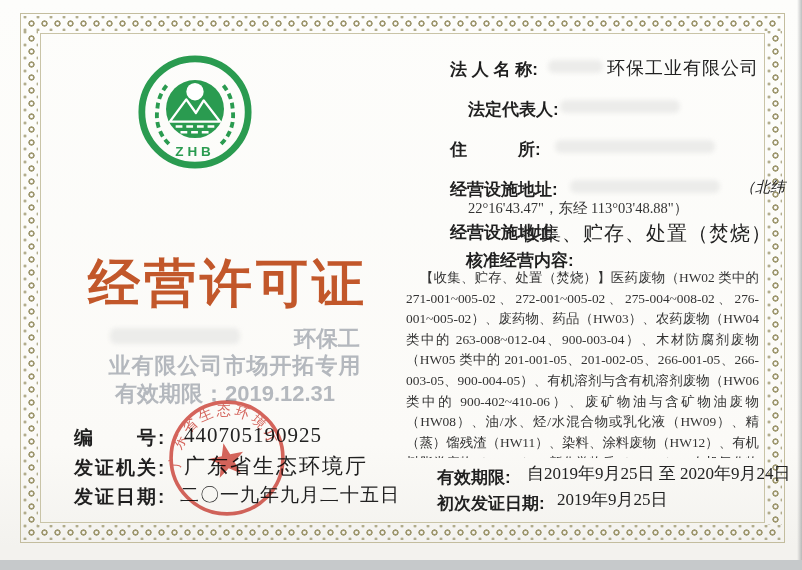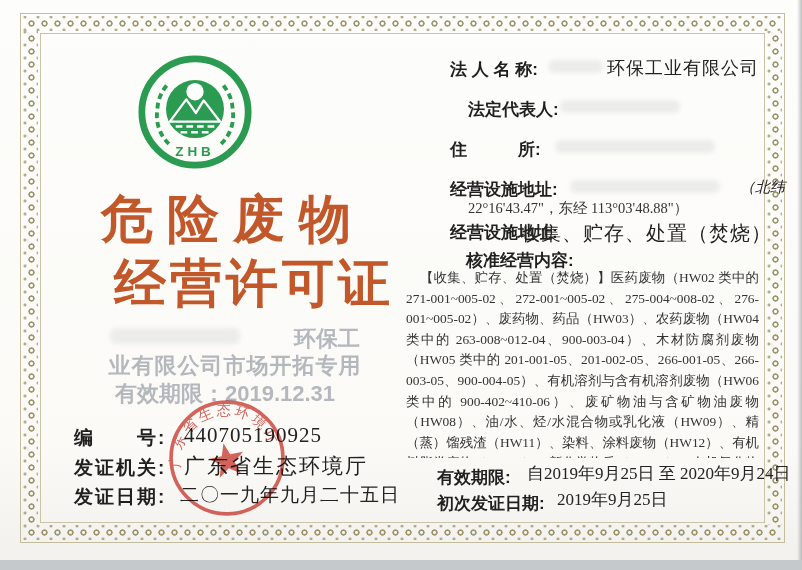--- a/index.html
+++ b/index.html
@@ -24,21 +24,21 @@
   .band.bottom{left:2px;bottom:2px;right:2px;height:15px;}
   .band.left{left:2px;top:17px;bottom:17px;width:15px;}
   .band.right{right:2px;top:17px;bottom:17px;width:15px;}
   .inner-line{position:absolute;inset:19px;border:1px solid #c9c4a7;}
 
   .logo{position:absolute;left:137px;top:52px;width:116px;height:120px;}
 
   .title1,.title2{position:absolute;left:58px;width:336px;text-align:center;
     font-weight:bold;color:#c2572a;font-size:52px;line-height:1;}
   .title1{top:194px;letter-spacing:14px;text-indent:14px;}
-  .title2{top:258px;letter-spacing:4px;text-indent:4px;text-align:right;}
+  .title2{top:258px;letter-spacing:4px;text-indent:4px;}
 
   .wm{position:absolute;color:#a8adb4;font-family:"Liberation Sans",sans-serif;
     font-weight:bold;opacity:.85;filter:blur(.4px);}
   .wm1{left:250px;top:324px;width:110px;font-size:22px;text-align:right;}
   .wm2{left:100px;top:351px;width:270px;font-size:22px;letter-spacing:1px;text-align:center;}
   .wm3{left:100px;top:379px;width:250px;font-size:22px;text-align:center;}
   .smudge{position:absolute;background:#ececea;border-radius:6px;filter:blur(2px);}
 
   .stamp{position:absolute;left:166px;top:396px;width:122px;height:124px;opacity:.85;
     mix-blend-mode:multiply;}
@@ -76,21 +76,20 @@
     <circle cx="60" cy="60" r="55" fill="none" stroke="#2a9b50" stroke-width="7"></circle>
     <circle cx="60" cy="57" r="30" fill="#2a9b50"></circle>
     <circle cx="60" cy="39" r="9" fill="#ffffff"></circle>
     <path d="M34 70 L51 47 L61 61 L69 48 L86 70 Z" fill="#2a9b50" stroke="#ffffff" stroke-width="2.4" stroke-linejoin="round"></path>
     <path d="M40 75 h40 M45 81 h30" stroke="#ffffff" stroke-width="2.6" stroke-dasharray="7 4"></path>
     <path d="M33 93 A40 40 0 0 1 21 58 A42 42 0 0 1 32 31" fill="none" stroke="#2a9b50" stroke-width="4" stroke-dasharray="6 4"></path>
     <path d="M87 93 A40 40 0 0 0 99 58 A42 42 0 0 0 88 31" fill="none" stroke="#2a9b50" stroke-width="4" stroke-dasharray="6 4"></path>
     <text x="60" y="106" text-anchor="middle" fill="#2a9b50" font-size="14" font-family="Liberation Sans, sans-serif" font-weight="bold" letter-spacing="4">ZHB</text>
   </svg>
 
-  <div class="title1">危险废物</div>
   <div class="title2">经营许可证</div>
 
   <div class="smudge" style="left:110px;top:328px;width:130px;height:16px;"></div>
   <div class="wm wm1">环保工</div>
   <div class="wm wm2">业有限公司市场开拓专用</div>
   <div class="wm wm3">有效期限：2019.12.31</div>
 
   <div class="lbl lf-lbl" style="left:74px;top:425px;">编　　号:</div>
   <div class="val serial-val" style="left:184px;top:423px;">440705190925</div>
 

